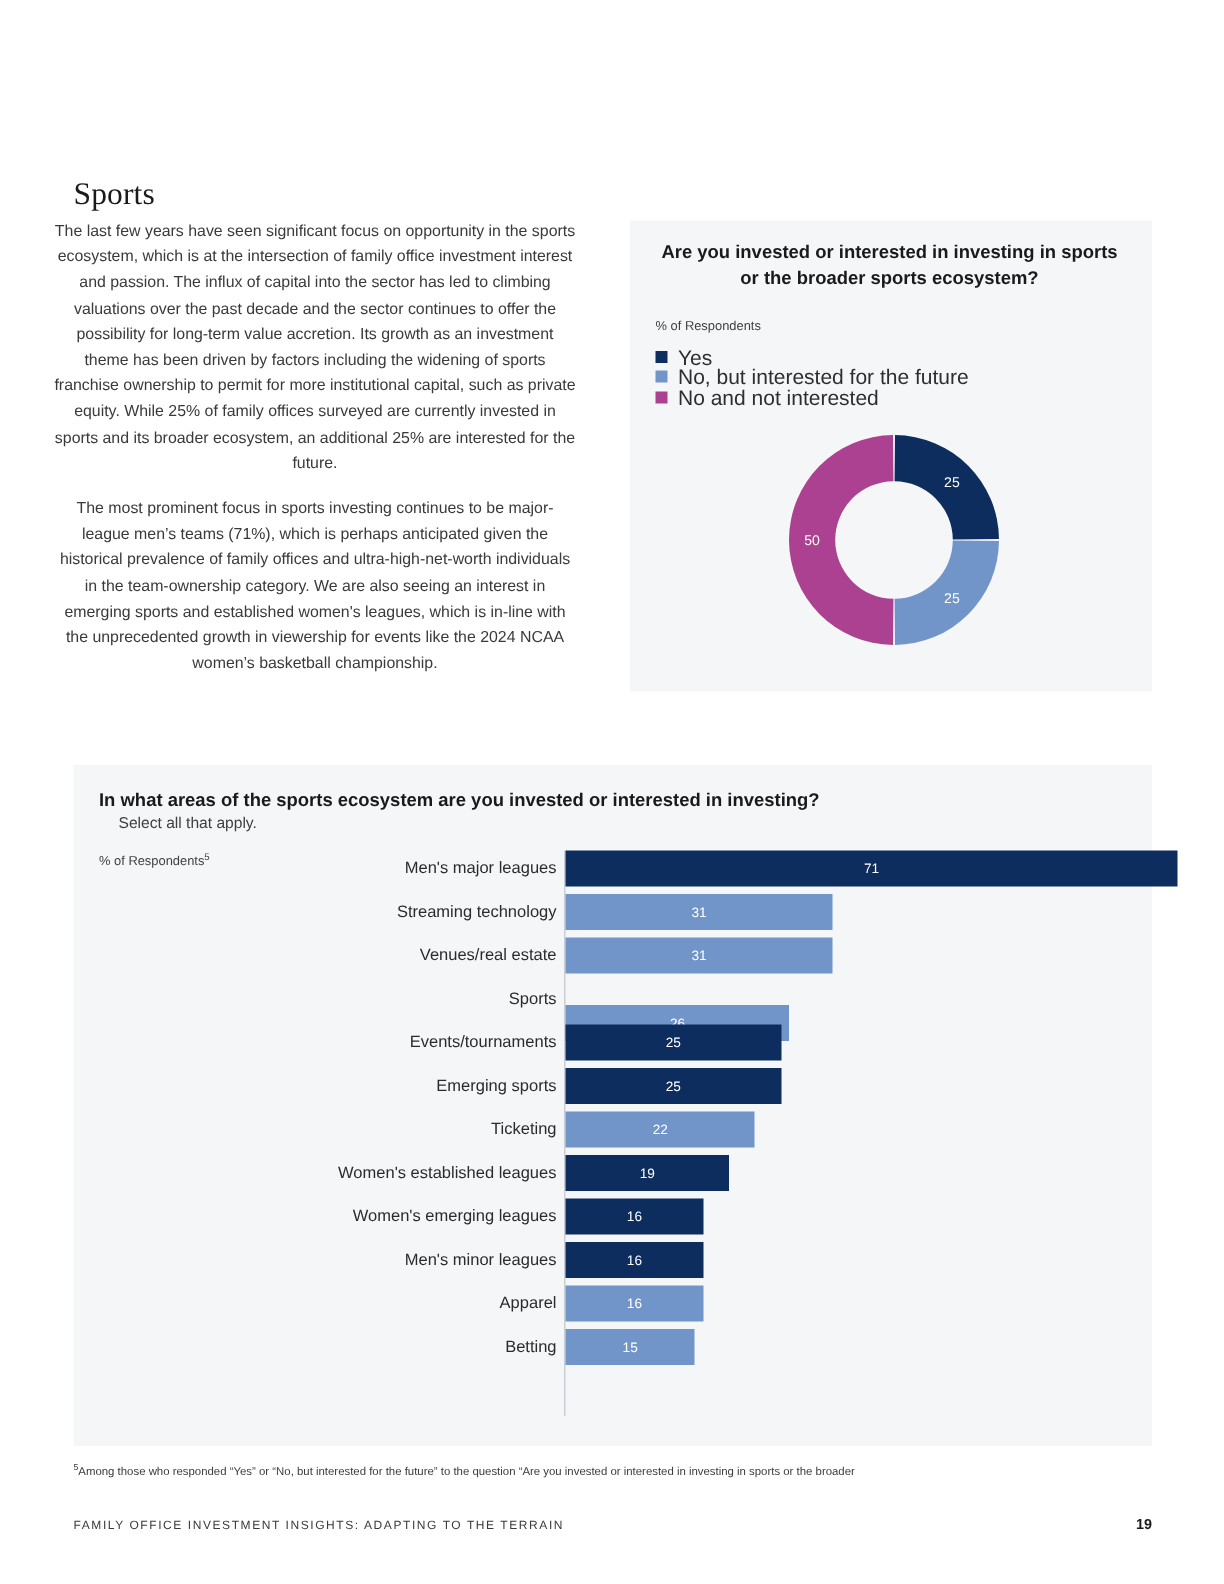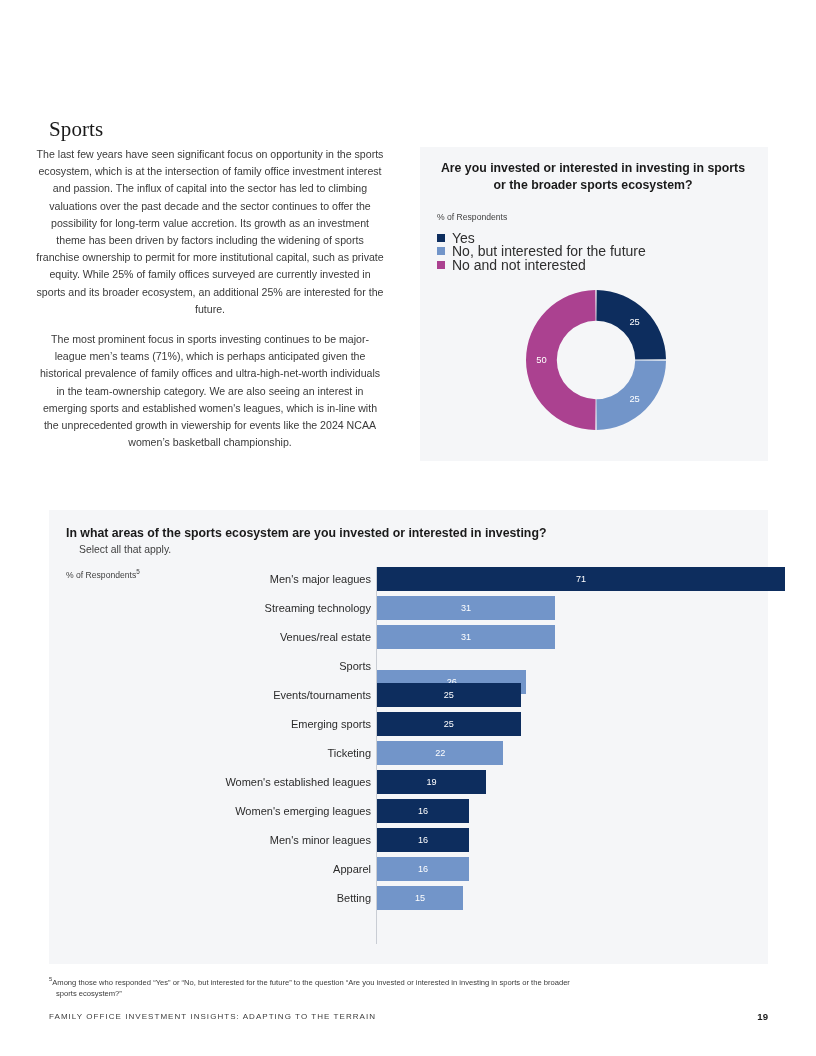--- a/index.html
+++ b/index.html
@@ -336,21 +336,20 @@
             <div class="bar-fill" style="width: 86.1972px; background: rgb(114, 149, 201);">
               <span class="bar-val">15</span>
             </div>
           </div>
         </div>
     </div>
   </div>
 
   <div class="footnote">
     <sup>5</sup><span>Among those who responded “Yes” or “No, but interested for the future” to the question “Are you invested or interested in investing in sports or the broader</span>
-    <span class="cont">sports ecosystem?”</span>
   </div>
 
   <div class="footer">
     <span class="footer-text">FAMILY OFFICE INVESTMENT INSIGHTS: ADAPTING TO THE TERRAIN</span>
     <span class="footer-page">19</span>
   </div>
 
 </div>
 
 </body></html>

